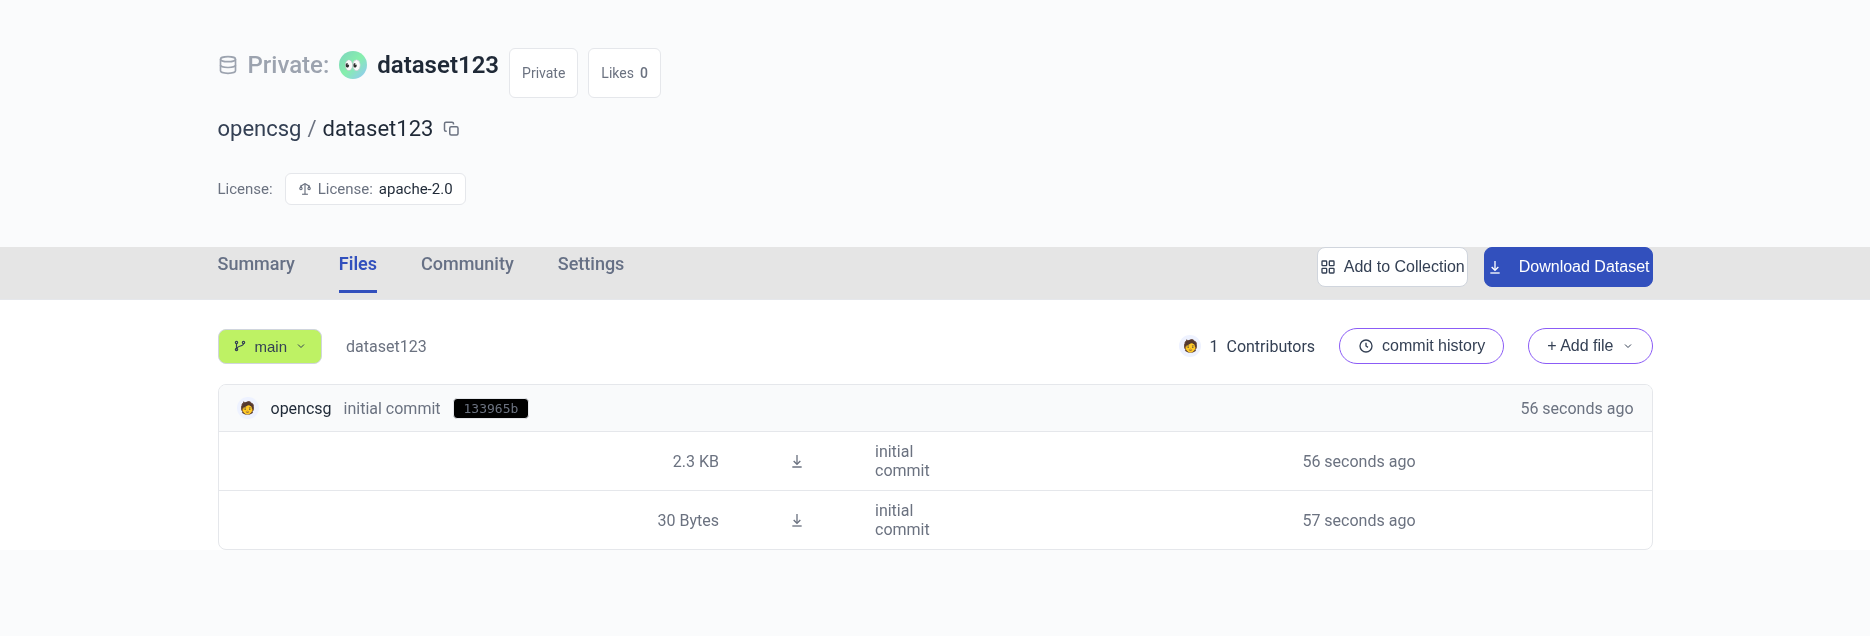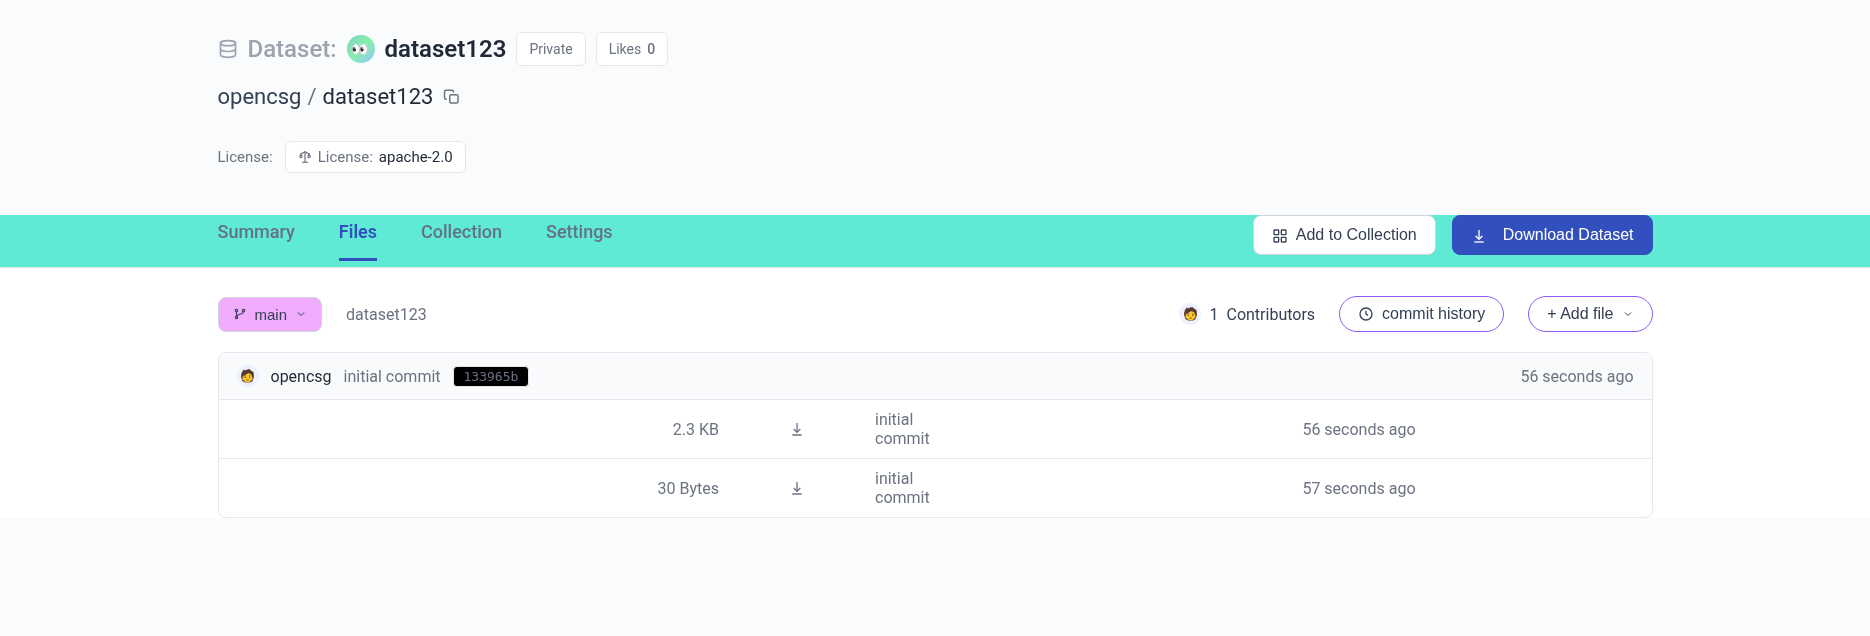--- a/index.html
+++ b/index.html
@@ -46,26 +46,27 @@
 }
 .dataset-name {
   font-size: 24px;
   font-weight: 600;
   color: #1f2937;
 }
 .badge {
   display: inline-flex;
   align-items: flex-end;
   gap: 6px;
-  padding: 8px 12px;
+  padding: 16px 12px;
   border: 1px solid #e5e7eb;
   border-radius: 6px;
   font-size: 14px;
   color: #6b7280;
   background: #fff;
+  margin-top: 16px;
 }
 .badge .num { color: #6b7280; font-weight: 500; }
 .breadcrumb-row {
   display: flex;
   align-items: center;
   gap: 6px;
   margin-bottom: 30px;
   font-size: 22px;
 }
 .breadcrumb-org {
@@ -102,21 +103,21 @@
   padding: 6px 12px;
   border: 1px solid #e5e7eb;
   border-radius: 6px;
   font-size: 15px;
   background: #fff;
 }
 .license-badge .prefix { color: #6b7280; }
 .license-badge .val { color: #1f2937; }
 .tabs-wrapper {
   border-bottom: 1px solid #e5e7eb;
-  background: #5eead4;
+  background: #e5e5e5;
 }
 .tabs-row {
   display: flex;
   align-items: center;
   justify-content: space-between;
   gap: 40px;
 }
 .tabs {
   display: flex;
   gap: 44px;
@@ -134,23 +135,23 @@
   font-weight: 600;
   border-bottom-color: #3250bd;
 }
 .actions {
   display: flex;
   gap: 16px;
   padding-bottom: 12px;
 }
 .btn {
   display: inline-flex;
-  align-items: flex-end;
+  align-items: center;
   gap: 8px;
-  padding: 10px 18px;
+  padding: 10px 2px;
   border-radius: 8px;
   font-size: 16px;
   font-weight: 500;
   cursor: pointer;
   border: 1px solid #d0d5dd;
   background: #fff;
   color: #344054;
 }
 .btn.primary {
   background: #3250bd;
@@ -173,21 +174,21 @@
   align-items: center;
   gap: 24px;
 }
 .branch-btn {
   display: inline-flex;
   align-items: center;
   gap: 8px;
   padding: 8px 14px;
   border: 1px solid #d0d5dd;
   border-radius: 8px;
-  background: #f0abfc;
+  background: #bef264;
   color: #344054;
   font-size: 15px;
   cursor: pointer;
 }
 .crumb-path { color: #6b7280; font-size: 16px; }
 .toolbar-right {
   display: flex;
   align-items: center;
   gap: 24px;
 }
@@ -285,21 +286,21 @@
   <div class="container">
 
     <div class="title-row">
       <span class="db-icon">
         <svg width="20" height="20" viewBox="0 0 24 24" fill="none" stroke="currentColor" stroke-width="2">
           <ellipse cx="12" cy="5" rx="9" ry="3"></ellipse>
           <path d="M3 5v14c0 1.66 4 3 9 3s9-1.34 9-3V5"></path>
           <path d="M3 12c0 1.66 4 3 9 3s9-1.34 9-3"></path>
         </svg>
       </span>
-      <span class="dataset-label">Dataset:</span>
+      <span class="dataset-label">Private:</span>
       <span class="avatar-circle">👀</span>
       <span class="dataset-name">dataset123</span>
       <span class="badge">
         <span>Private</span>
       </span>
       <span class="badge">
         <span>Likes</span>
         <span class="num">0</span>
       </span>
     </div>
@@ -335,21 +336,21 @@
 
   </div>
 </div>
 
 <div class="tabs-wrapper">
   <div class="container">
     <div class="tabs-row">
       <div class="tabs">
         <div class="tab">Summary</div>
         <div class="tab active">Files</div>
-        <div class="tab">Collection</div>
+        <div class="tab">Community</div>
         <div class="tab">Settings</div>
       </div>
       <div class="actions">
         <button class="btn">
           <span>
             <svg width="16" height="16" viewBox="0 0 24 24" fill="none" stroke="currentColor" stroke-width="2">
               <rect x="3" y="3" width="7" height="7" rx="1"></rect>
               <rect x="14" y="3" width="7" height="7" rx="1"></rect>
               <rect x="3" y="14" width="7" height="7" rx="1"></rect>
               <rect x="14" y="14" width="7" height="7" rx="1"></rect>

